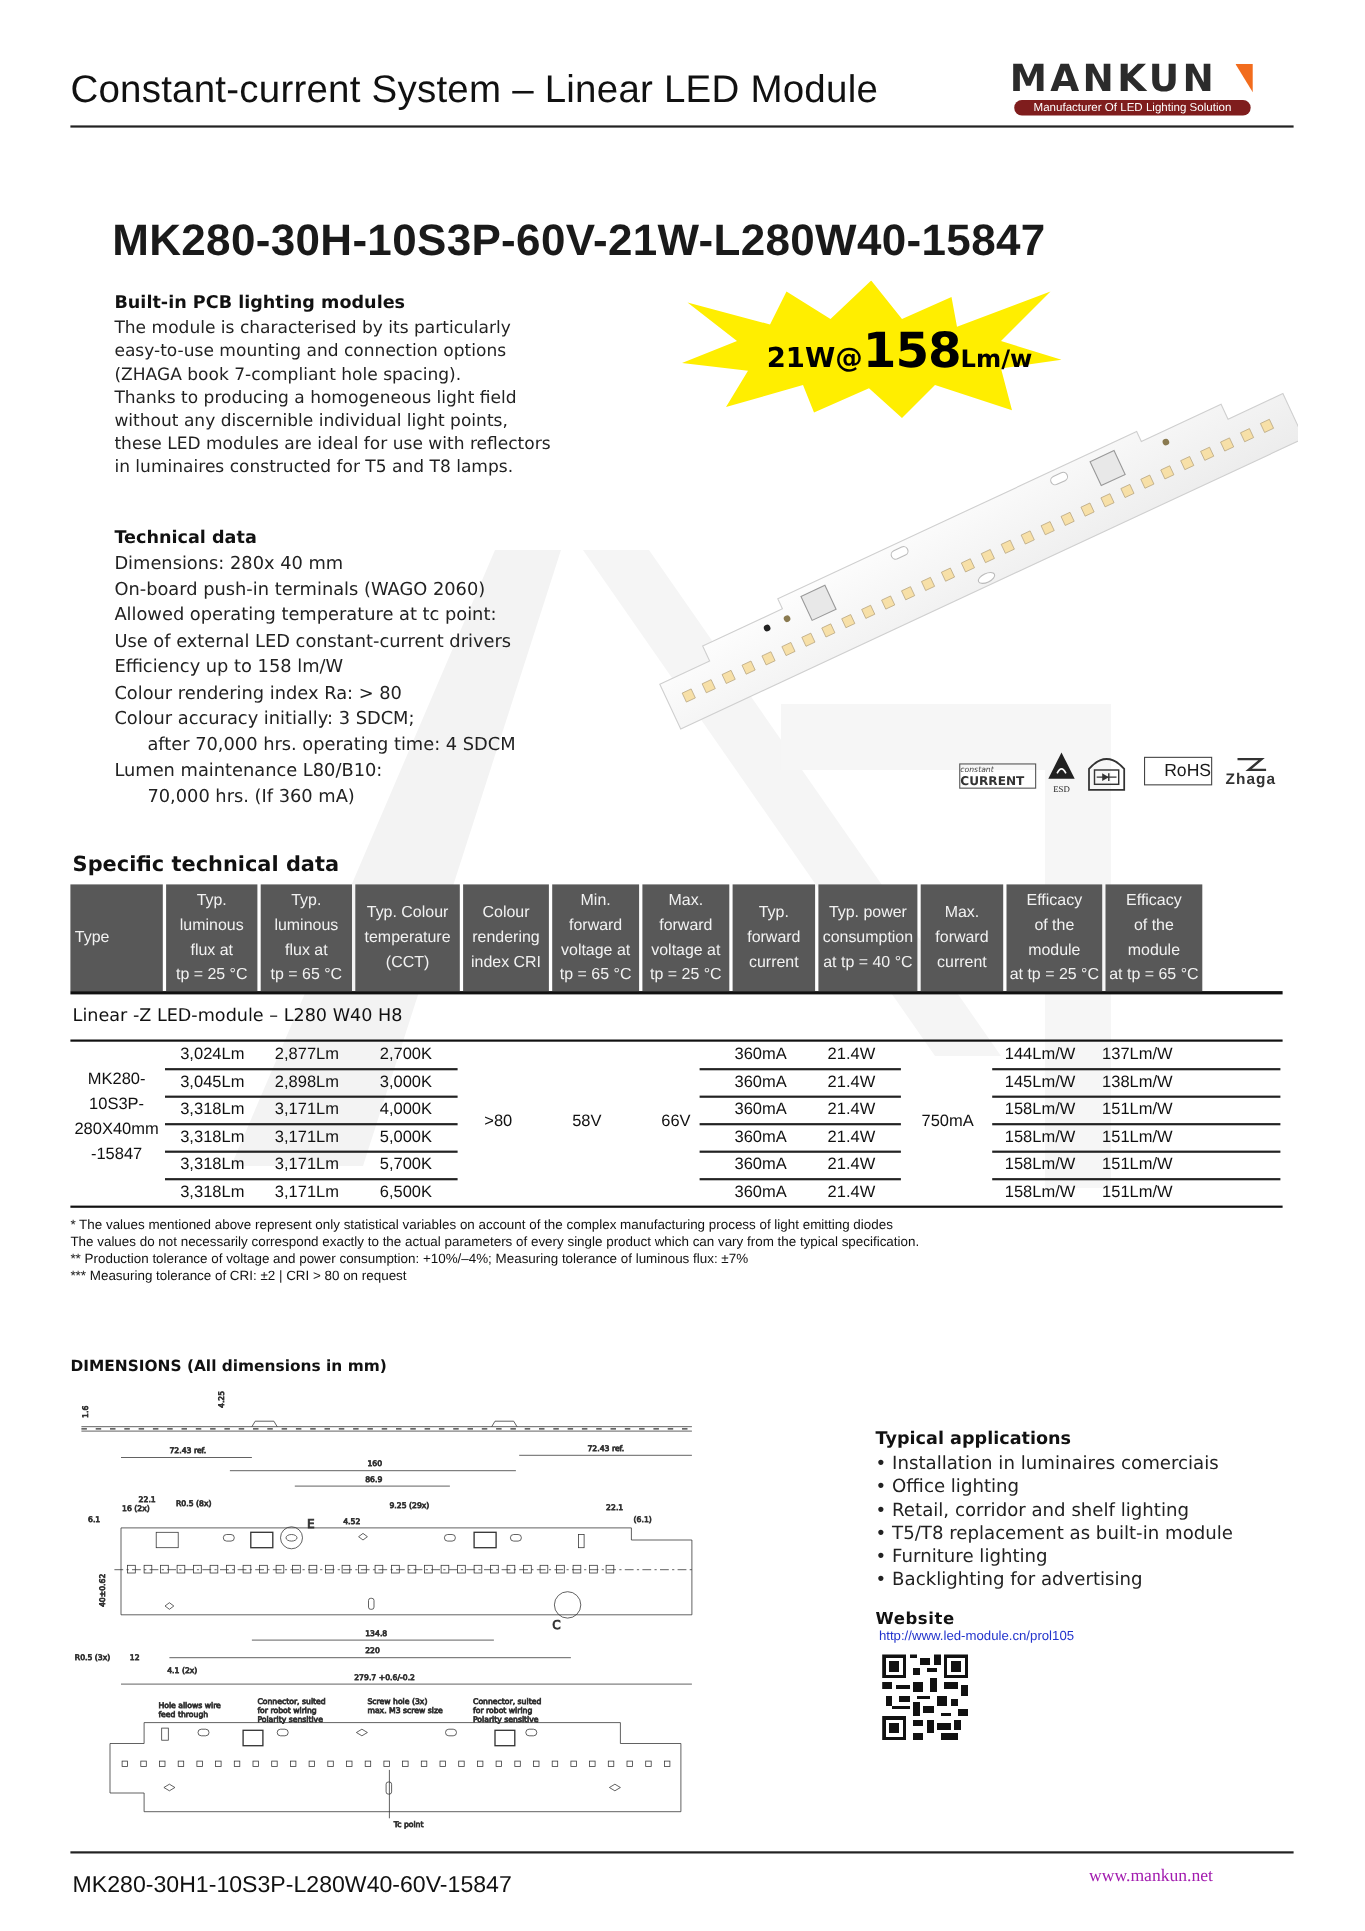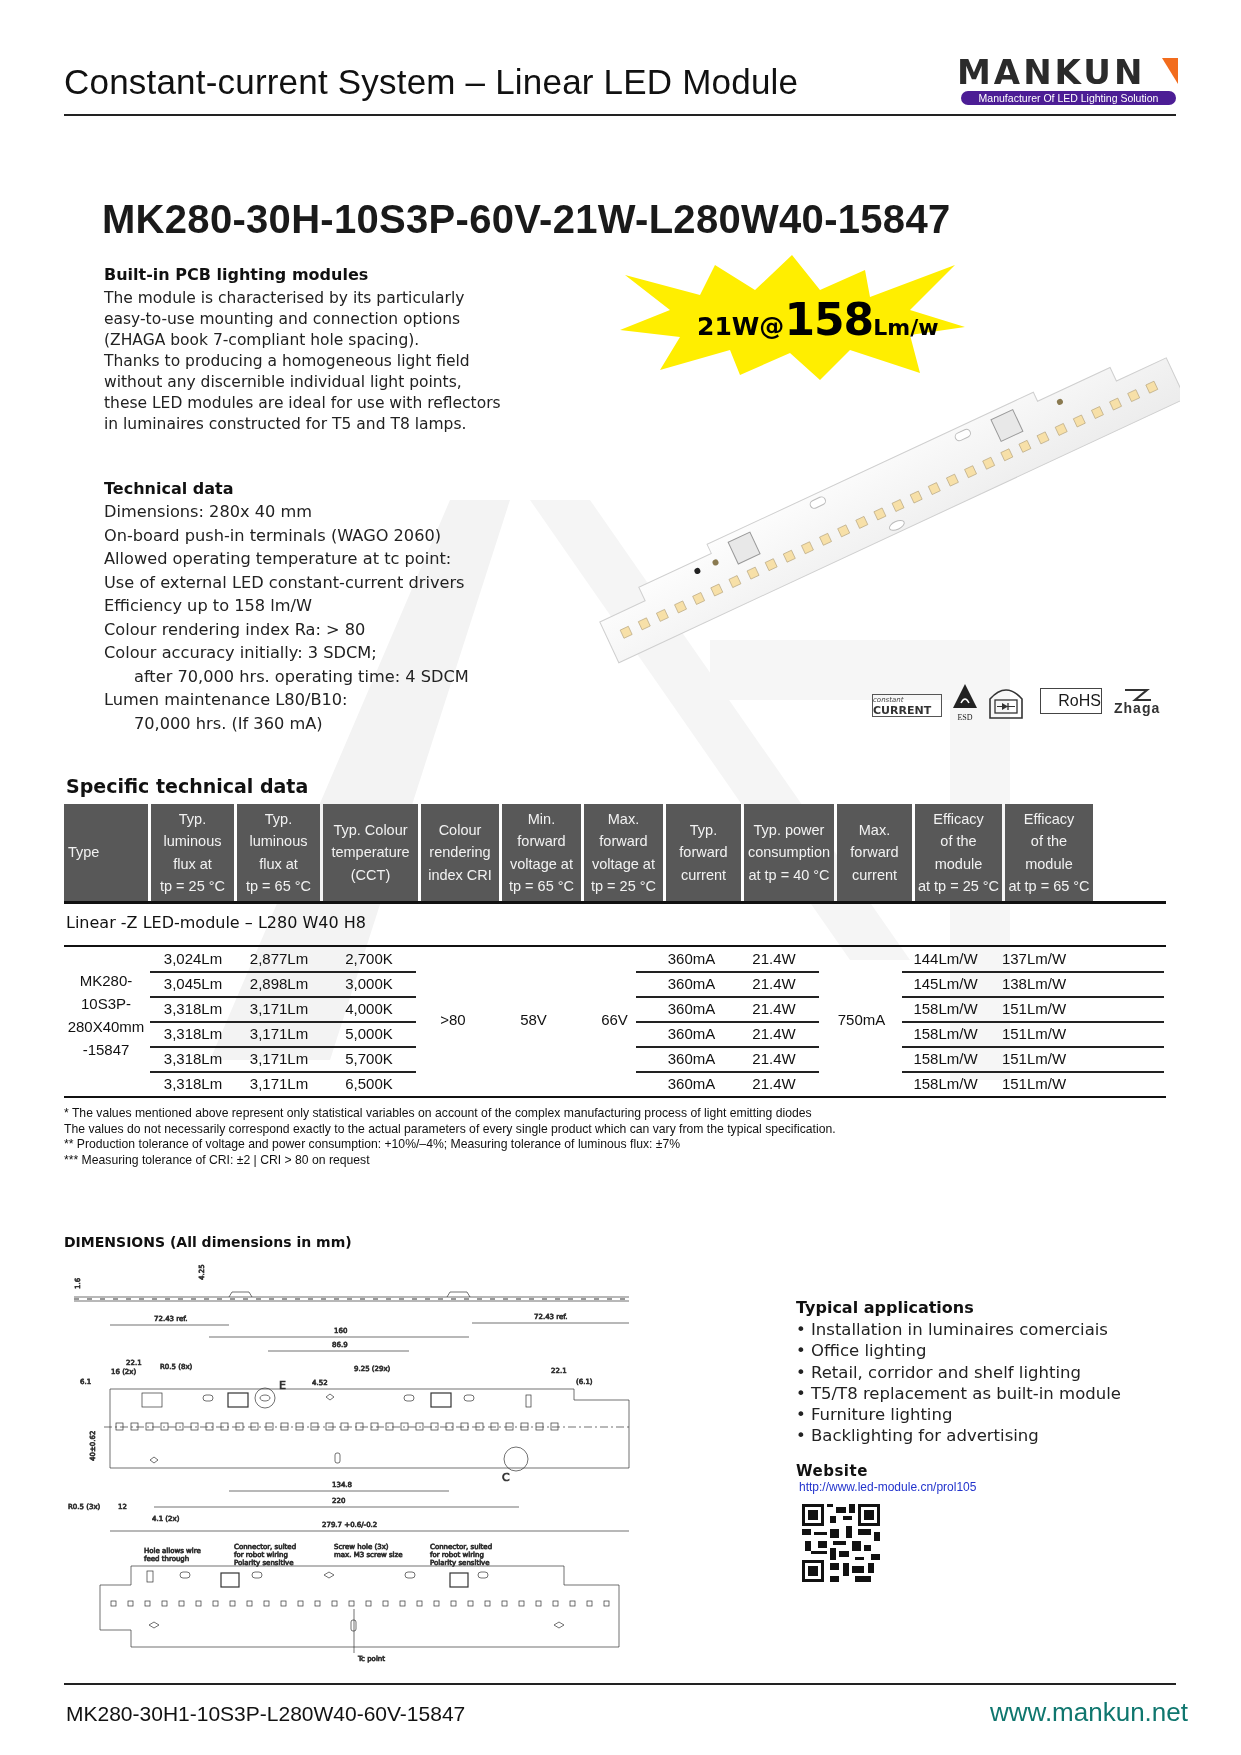--- a/index.html
+++ b/index.html
@@ -1,24 +1,24 @@
 <!DOCTYPE html>
 <html><head>
 <meta charset="utf-8">
 <style>
   * { box-sizing: border-box; margin: 0; padding: 0; }
   body { width: 1241px; height: 1755px; background: #ffffff; font-family: "DejaVu Sans", sans-serif; color: #1a1a1a; position: relative; overflow: hidden; }
   .abs { position: absolute; }
 
   
   .hdr-title { left: 64px; top: 62px; font-family: "Liberation Sans", sans-serif; font-size: 35px; color: #111; letter-spacing: 0.2px; }
-  .logo { left: 955px; top: 54px; width: 225px; height: 52px; }
+  .logo { left: 916px; top: 54px; width: 225px; height: 52px; }
   .logo-word { position: absolute; left: 2px; top: 0; font-family: "DejaVu Sans", sans-serif; font-weight: bold; font-size: 34px; letter-spacing: 3px; color: #2b2b2b; line-height: 36px; }
   .logo-flag { position: absolute; right: 2px; top: 4px; width: 16px; height: 26px; background: #f26c1d; clip-path: polygon(0 0,100% 0,100% 100%); }
-  .logo-tag { position: absolute; left: 6px; top: 37px; width: 215px; height: 14px; border-radius: 7px; background: #4c1d95; color: #fff; font-family: "Liberation Sans", sans-serif; font-size: 10.5px; text-align: center; line-height: 14px; }
+  .logo-tag { position: absolute; left: 6px; top: 37px; width: 215px; height: 14px; border-radius: 7px; background: #7f1d1d; color: #fff; font-family: "Liberation Sans", sans-serif; font-size: 10.5px; text-align: center; line-height: 14px; }
   .rule-top { left: 64px; top: 114px; width: 1112px; height: 2px; background: #222; }
 
   .product { left: 102px; top: 197px; font-family: "Liberation Sans", sans-serif; font-weight: bold; font-size: 40px; color: #1a1a1a; letter-spacing: 0.3px; }
 
   
   .sec-h { font-family: "DejaVu Sans", sans-serif; font-weight: bold; font-size: 16px; color: #111; }
   .body-txt { font-family: "DejaVu Sans", sans-serif; font-size: 15.5px; line-height: 21px; color: #222; }
   .intro { left: 104px; top: 265px; width: 480px; }
   .intro p { margin-top: 4px; }
   .tech { left: 104px; top: 478px; width: 490px; }
@@ -62,21 +62,21 @@
 
   
   .apps { left: 796px; top: 1297px; width: 380px; }
   .apps .li { font-size: 16.5px; line-height: 21.3px; color: #222; }
   .web-h { left: 796px; top: 1462px; font-family: "DejaVu Sans", sans-serif; font-weight: bold; font-size: 15px; color: #111; letter-spacing: 0.5px; }
   .web-url { left: 799px; top: 1480px; font-family: "Liberation Sans", sans-serif; font-size: 12px; color: #2233cc; }
   .qr { left: 802px; top: 1504px; width: 78px; height: 78px; }
 
   .rule-bot { left: 64px; top: 1683px; width: 1112px; height: 2px; background: #222; }
   .ftr-l { left: 66px; top: 1702px; font-family: "Liberation Sans", sans-serif; font-size: 21px; color: #111; }
-  .ftr-r { left: 990px; top: 1697px; font-family: Liberation Sans, sans-serif; font-size: 26px; color: #0f766e; }
+  .ftr-r { left: 990px; top: 1697px; font-family: Liberation Serif, serif; font-size: 16px; color: #a21caf; }
 
   .watermark { left: 150px; top: 440px; width: 900px; height: 700px; pointer-events: none; }
 </style>
 </head>
 <body>
 
 <svg class="abs watermark" viewBox="0 0 900 700">
   <path d="M60 620 L300 60 L360 60 L180 620 Z" fill="#f3f3f3"></path>
   <path d="M380 60 L700 520 L760 520 L440 60 Z" fill="#f5f5f5"></path>
   <path d="M560 200 L860 200 L860 640 L800 640 L800 260 L560 260 Z" fill="#f6f6f6"></path>

